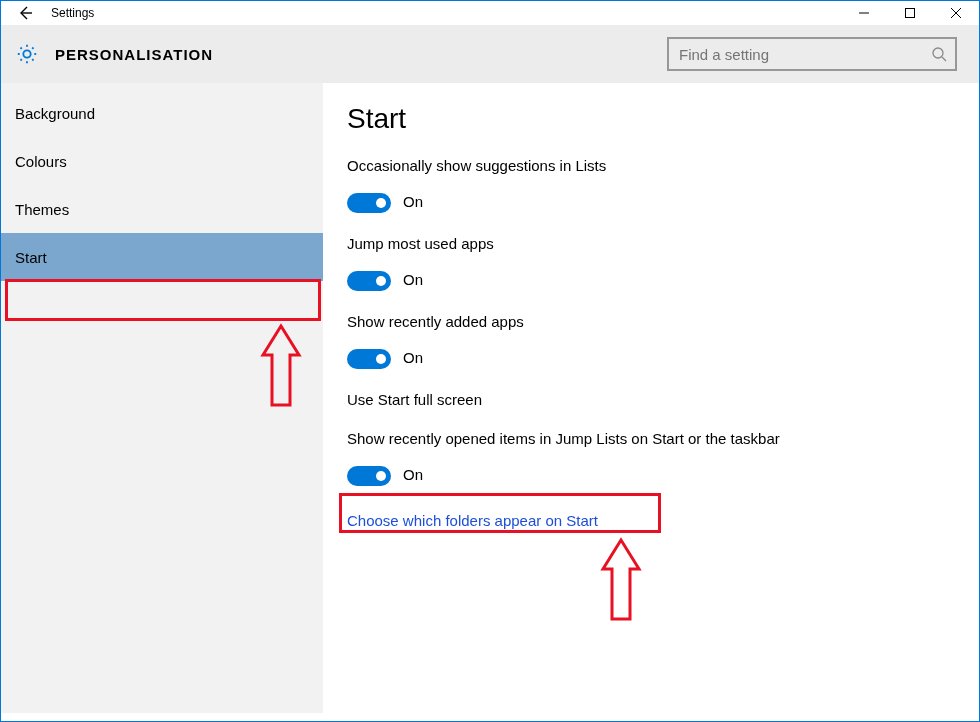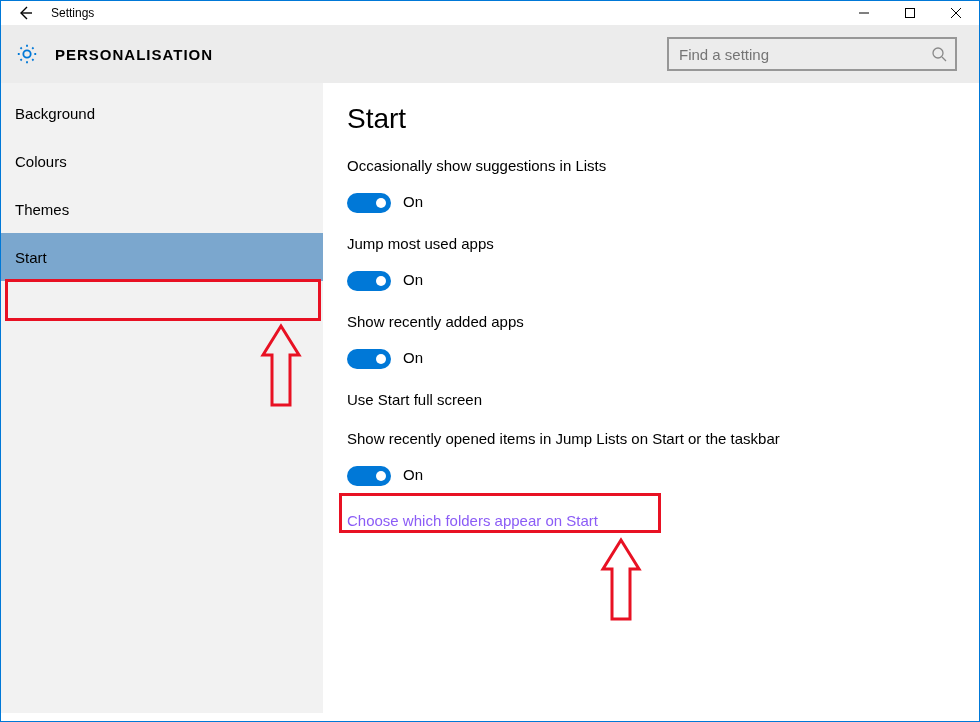--- a/index.html
+++ b/index.html
@@ -113,21 +113,21 @@
   .toggle.off {
     background: #fff;
     border: 2px solid #333;
   }
   .toggle.off .knob {
     width: 10px; height: 10px; border-radius: 50%;
     background: #333; position: absolute; left: 3px; top: 3px;
   }
   .toggle-state { font-size: 15px; }
   .link {
-    color: #8b5cf6;
+    color: #1d4ed8;
     font-size: 15px;
     cursor: pointer;
     display: inline-block;
     padding: 4px 0;
   }
   
   .annot-box {
     position: absolute;
     border: 3px solid #e81123;
     pointer-events: none;

